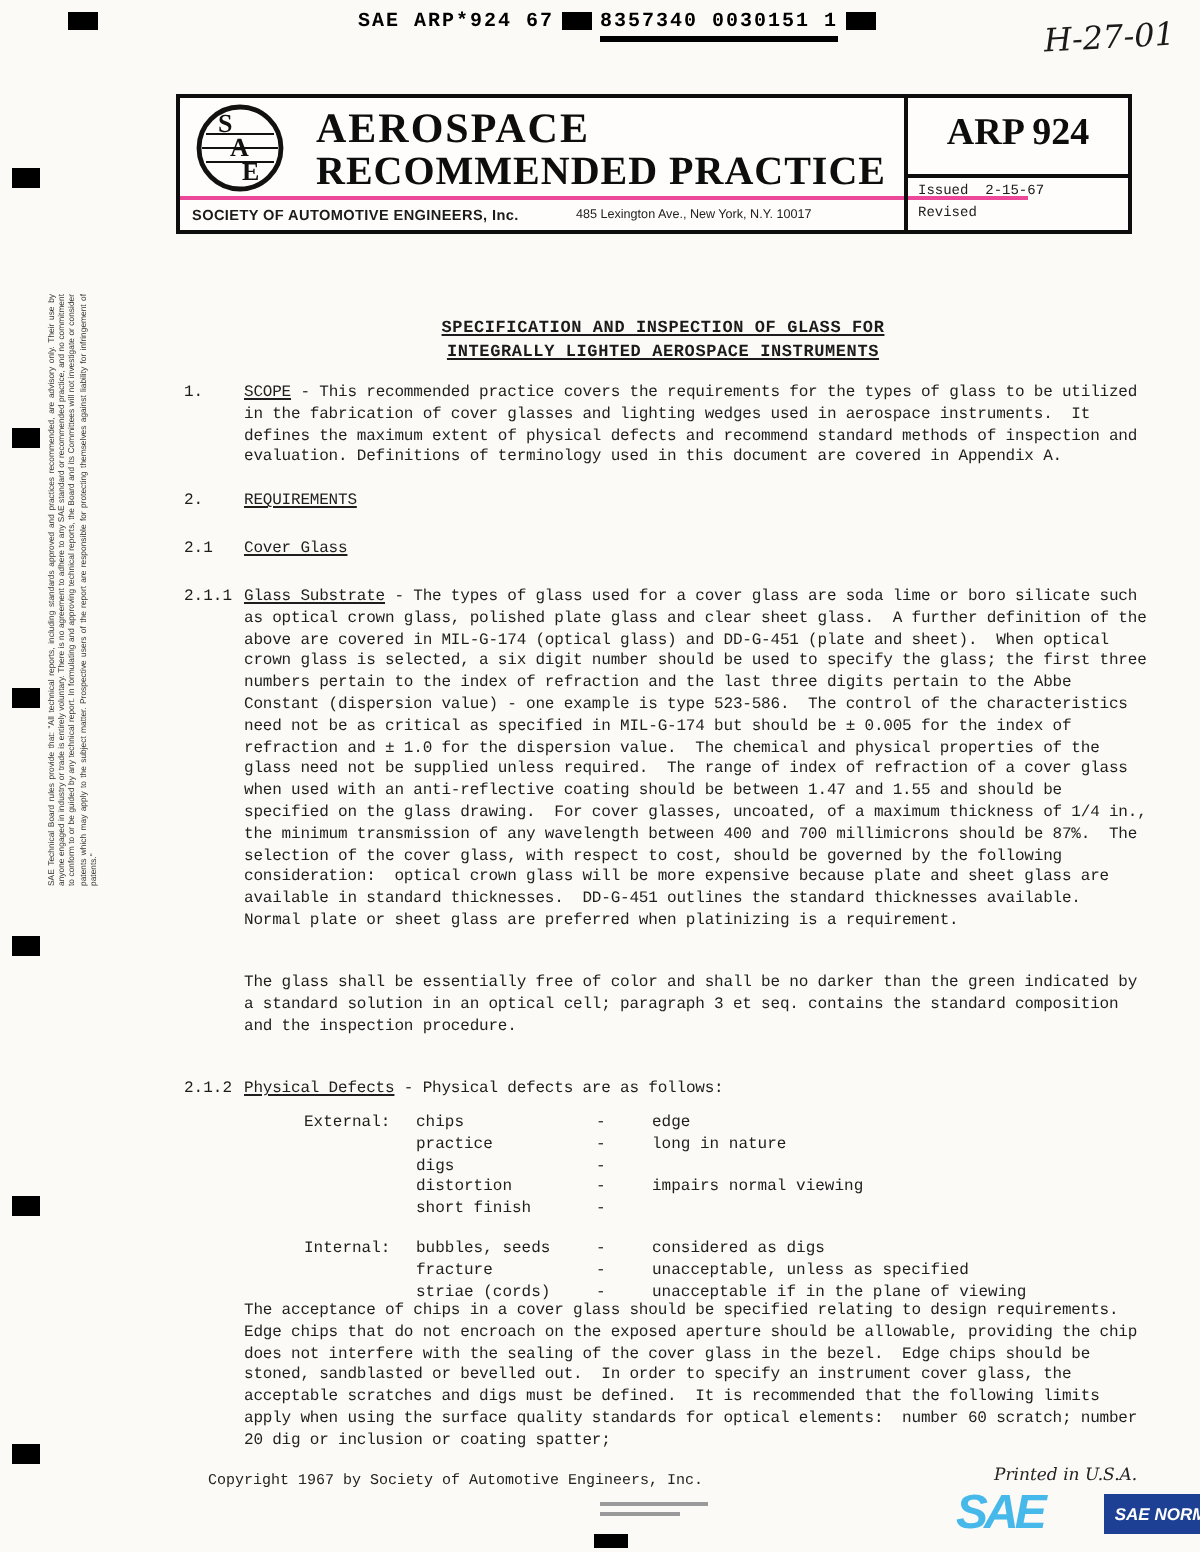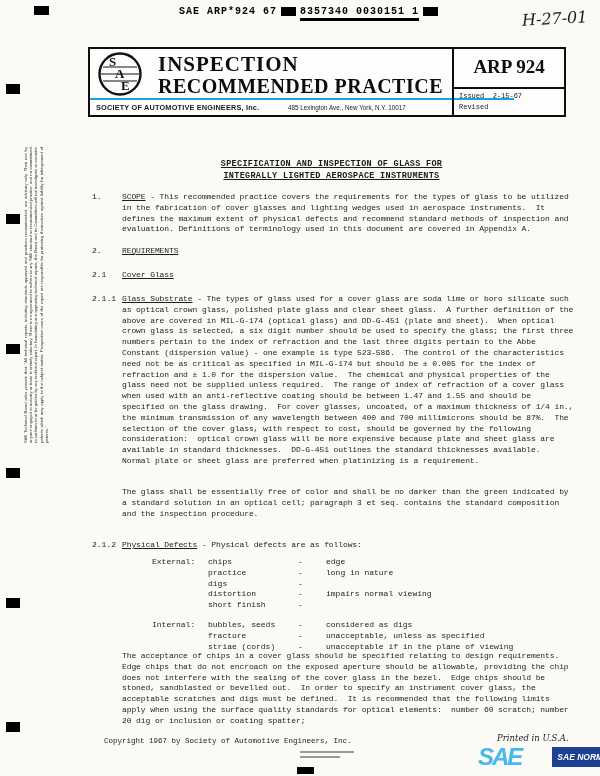--- a/index.html
+++ b/index.html
@@ -32,21 +32,21 @@
   
   .header-box {
     position:absolute; left:88px; top:47px; width:478px; height:70px;
     border:2px solid #0d0d0d; background:#fefdfb; box-sizing:border-box;
   }
   .logo-wrap { position:absolute; left:6px; top:2px; width:48px; height:46px; }
   .head-title1 { position:absolute; left:68px; top:4px;  font:bold 21px/22px "Liberation Serif", serif; letter-spacing:1px; color:#0d0d0d; }
   .head-title2 { position:absolute; left:68px; top:27px; font:bold 20px/21px "Liberation Serif", serif; letter-spacing:0.5px; color:#0d0d0d; }
   .society-row {
     position:absolute; left:0; bottom:0; width:424px; height:17px;
-    border-top:2px solid #0ea5e9; box-sizing:border-box;text-align:right;
+    border-top:2px solid #ec4899; box-sizing:border-box;text-align:right;
   }
   .society-name { position:absolute; left:6px; top:3px; font:bold 7.3px/9px "Liberation Sans", sans-serif; letter-spacing:0.2px; }
   .society-addr { position:absolute; left:198px; top:4px; font:6.3px/8px "Liberation Sans", sans-serif; color:#222; }
   .right-cell {
     position:absolute; right:0; top:0; width:112px; height:66px;
     border-left:2px solid #0d0d0d; box-sizing:border-box;
   }
   .doc-number { position:absolute; left:0; top:8px; width:100%; text-align:center; font:bold 19px/20px "Liberation Serif", serif; color:#0d0d0d; }
   .issue-area { position:absolute; left:0; top:38px; width:100%; height:40px; border-top:2px solid #0d0d0d; box-sizing:border-box; }
   .issue-line { position:absolute; left:5px; font:7px/9px "Liberation Mono", monospace; white-space:nowrap; }
@@ -101,21 +101,21 @@
         <line x1="7" y1="16" x2="41" y2="16" stroke="#111" stroke-width="1.1"></line>
         <line x1="5" y1="23" x2="43" y2="23" stroke="#111" stroke-width="1.1"></line>
         <line x1="7" y1="30" x2="41" y2="30" stroke="#111" stroke-width="1.1"></line>
         <g font-family="Liberation Serif, serif" font-weight="bold" font-size="13" fill="#111">
           <text x="13" y="15">S</text>
           <text x="19" y="27">A</text>
           <text x="25" y="39">E</text>
         </g>
       </svg>
     </div>
-    <div class="head-title1">INSPECTION</div>
+    <div class="head-title1">AEROSPACE</div>
     <div class="head-title2">RECOMMENDED PRACTICE</div>
     <div class="society-row">
       <span class="society-name">SOCIETY OF AUTOMOTIVE ENGINEERS, Inc.</span>
       <span class="society-addr">485 Lexington Ave., New York, N.Y. 10017</span>
     </div>
     <div class="right-cell">
       <div class="doc-number">ARP 924</div>
       <div class="issue-area">
         <div class="issue-line" style="top:3px;">
           <span>Issued</span>&nbsp;&nbsp;<span>2-15-67</span>

